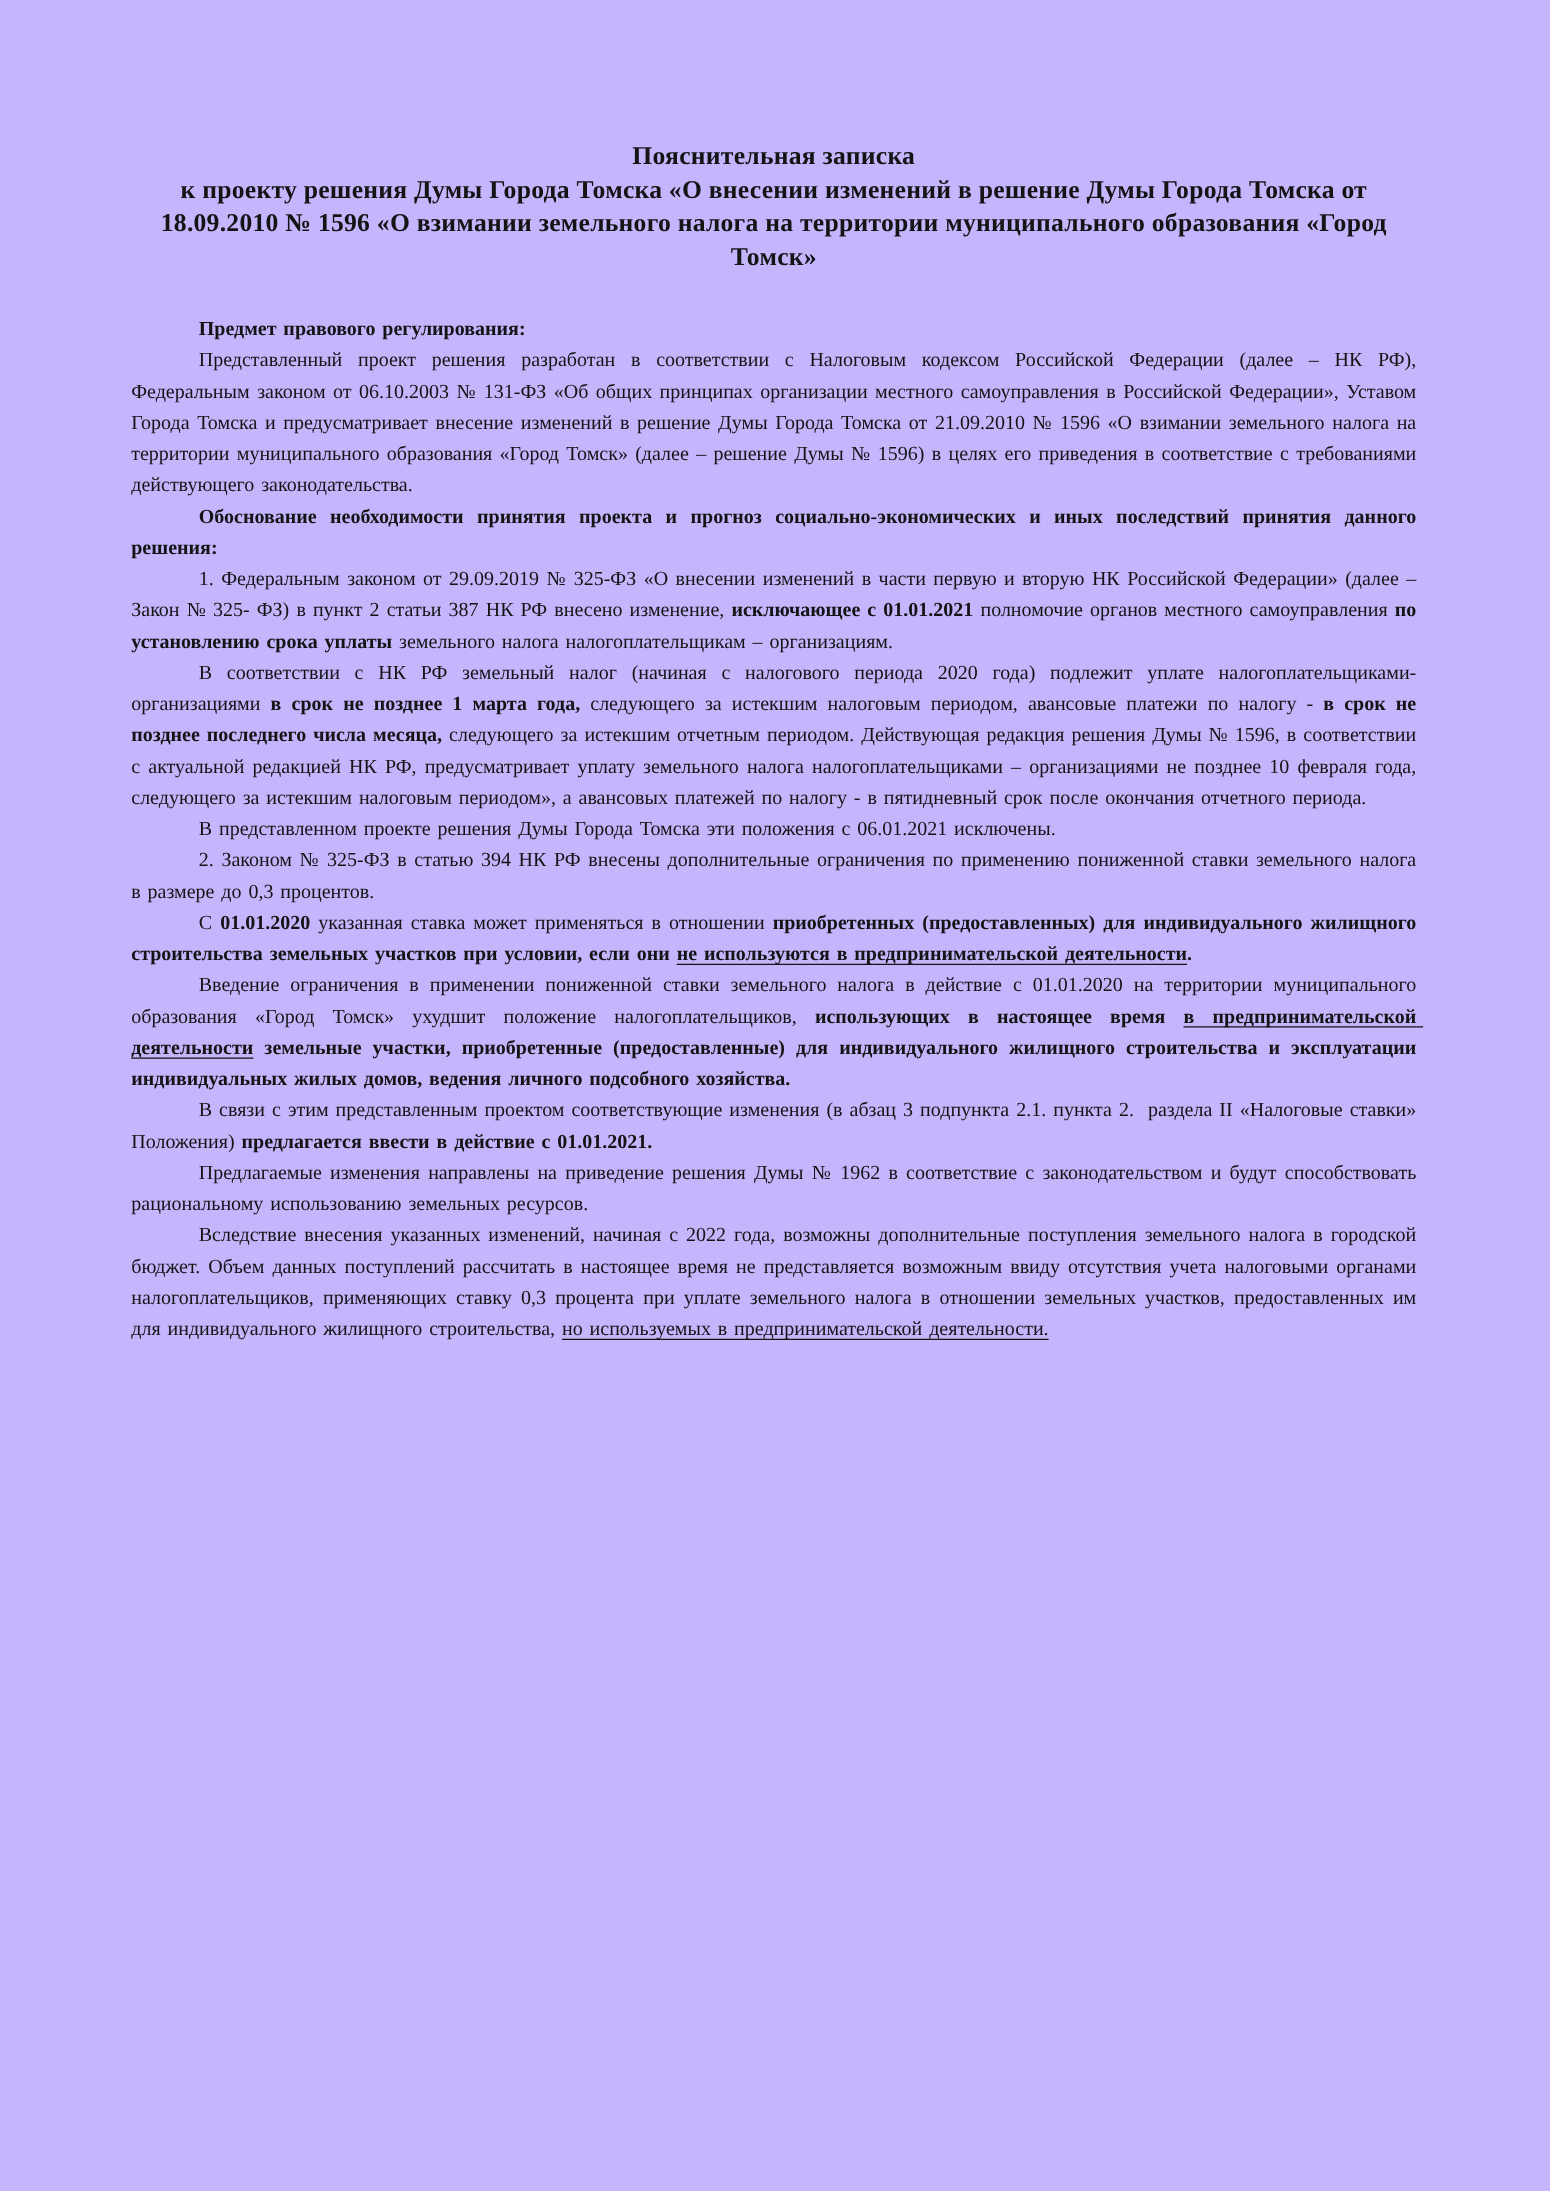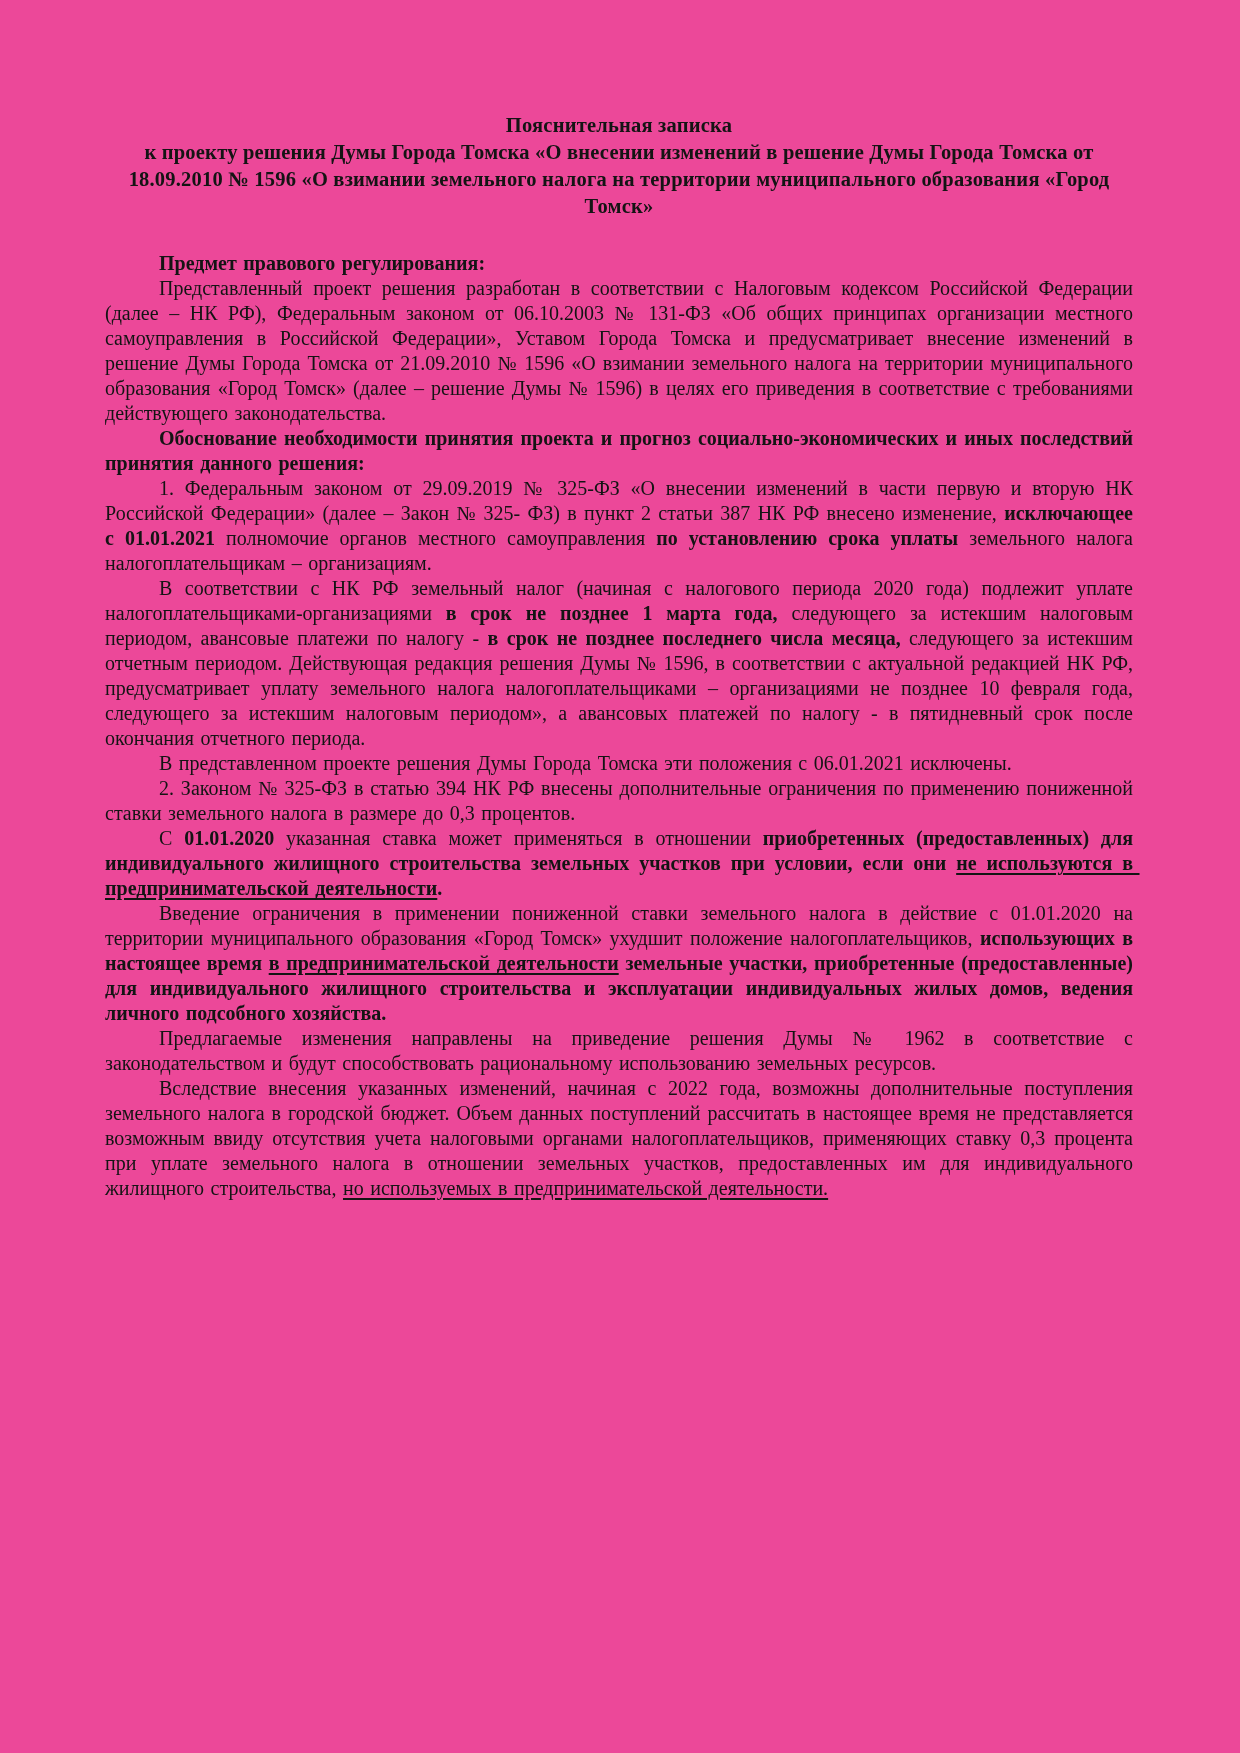--- a/index.html
+++ b/index.html
@@ -5,21 +5,21 @@
   html, body {
     margin: 0;
     padding: 0;
     background: #ffffff;
   }
   .page {
     position: relative;
     width: 1240px;
     height: 1753px;
     margin: 0 auto;
-    background: #ec4899;
+    background: #c4b5fd;
     box-sizing: border-box;
     padding: 112px 107px 0 105px;
     font-family: "Liberation Serif", "DejaVu Serif", serif;
     color: #141414;
     overflow: hidden;
   }
   .doc-title {
     text-align: center;
     font-weight: bold;
     font-size: 20.5px;
@@ -30,21 +30,21 @@
     display: block;
   }
   .doc-body {
     margin-top: 31px;
   }
   p.para {
     margin: 0;
     padding: 0;
     text-align: justify;
     text-indent: 54px;
-    font-size: 20px;
+    font-size: 16px;
     line-height: 25px;
     word-spacing: 1.5px;
   }
   p.para span { white-space: pre-wrap; }
   .b { font-weight: bold; }
   .u { text-decoration: underline; text-underline-offset: 3px; }
 </style>
 </head>
 <body>
 
@@ -56,16 +56,17 @@
   <div class="doc-body">
       <p class="para"><span class="b">Предмет правового регулирования:</span></p>
       <p class="para"><span>Представленный проект решения разработан в соответствии с Налоговым кодексом Российской Федерации (далее – НК РФ), Федеральным законом от 06.10.2003 № 131-ФЗ «Об общих принципах организации местного самоуправления в Российской Федерации», Уставом Города Томска и предусматривает внесение изменений в решение Думы Города Томска от 21.09.2010 № 1596 «О взимании земельного налога на территории муниципального образования «Город Томск» (далее – решение Думы № 1596) в целях его приведения в соответствие с требованиями действующего законодательства.</span></p>
       <p class="para"><span class="b">Обоснование необходимости принятия проекта и прогноз социально-экономических и иных последствий принятия данного решения:</span></p>
       <p class="para"><span>1. Федеральным законом от 29.09.2019 № 325-ФЗ «О внесении изменений в части первую и вторую НК Российской Федерации» (далее – Закон № 325- ФЗ) в пункт 2 статьи 387 НК РФ внесено изменение, </span><span class="b">исключающее с 01.01.2021</span><span> полномочие органов местного самоуправления </span><span class="b">по установлению срока уплаты</span><span> земельного налога налогоплательщикам – организациям.</span></p>
       <p class="para"><span>В соответствии с НК РФ земельный налог (начиная с налогового периода 2020 года) подлежит уплате налогоплательщиками-организациями </span><span class="b">в срок не позднее 1 марта года,</span><span> следующего за истекшим налоговым периодом, авансовые платежи по налогу - </span><span class="b">в срок не позднее последнего числа месяца,</span><span> следующего за истекшим отчетным периодом. Действующая редакция решения Думы № 1596, в соответствии с актуальной редакцией НК РФ, предусматривает уплату земельного налога налогоплательщиками – организациями не позднее 10 февраля года, следующего за истекшим налоговым периодом», а авансовых платежей по налогу - в пятидневный срок после окончания отчетного периода.</span></p>
       <p class="para"><span>В представленном проекте решения Думы Города Томска эти положения с 06.01.2021 исключены.</span></p>
       <p class="para"><span>2. Законом № 325-ФЗ в статью 394 НК РФ внесены дополнительные ограничения по применению пониженной ставки земельного налога в размере до 0,3 процентов.</span></p>
       <p class="para"><span>С </span><span class="b">01.01.2020</span><span> указанная ставка может применяться в отношении </span><span class="b">приобретенных (предоставленных) для индивидуального жилищного строительства земельных участков при условии, если они </span><span class="b u">не используются в предпринимательской деятельности</span><span class="b">.</span></p>
       <p class="para"><span>Введение ограничения в применении пониженной ставки земельного налога в действие с 01.01.2020 на территории муниципального образования «Город Томск» ухудшит положение налогоплательщиков, </span><span class="b">использующих в настоящее время </span><span class="b u">в предпринимательской деятельности</span><span class="b"> земельные участки, приобретенные (предоставленные) для индивидуального жилищного строительства и эксплуатации индивидуальных жилых домов, ведения личного подсобного хозяйства.</span></p>
+      <p class="para"><span>В связи с этим представленным проектом соответствующие изменения (в абзац 3 подпункта 2.1. пункта 2.  раздела II «Налоговые ставки» Положения) </span><span class="b">предлагается ввести в действие с 01.01.2021.</span></p>
       <p class="para"><span>Предлагаемые изменения направлены на приведение решения Думы № 1962 в соответствие с законодательством и будут способствовать рациональному использованию земельных ресурсов.</span></p>
       <p class="para"><span>Вследствие внесения указанных изменений, начиная с 2022 года, возможны дополнительные поступления земельного налога в городской бюджет. Объем данных поступлений рассчитать в настоящее время не представляется возможным ввиду отсутствия учета налоговыми органами налогоплательщиков, применяющих ставку 0,3 процента при уплате земельного налога в отношении земельных участков, предоставленных им для индивидуального жилищного строительства, </span><span class="u">но используемых в предпринимательской деятельности.</span></p>
     </div>
 </div>
 
 </body></html>

